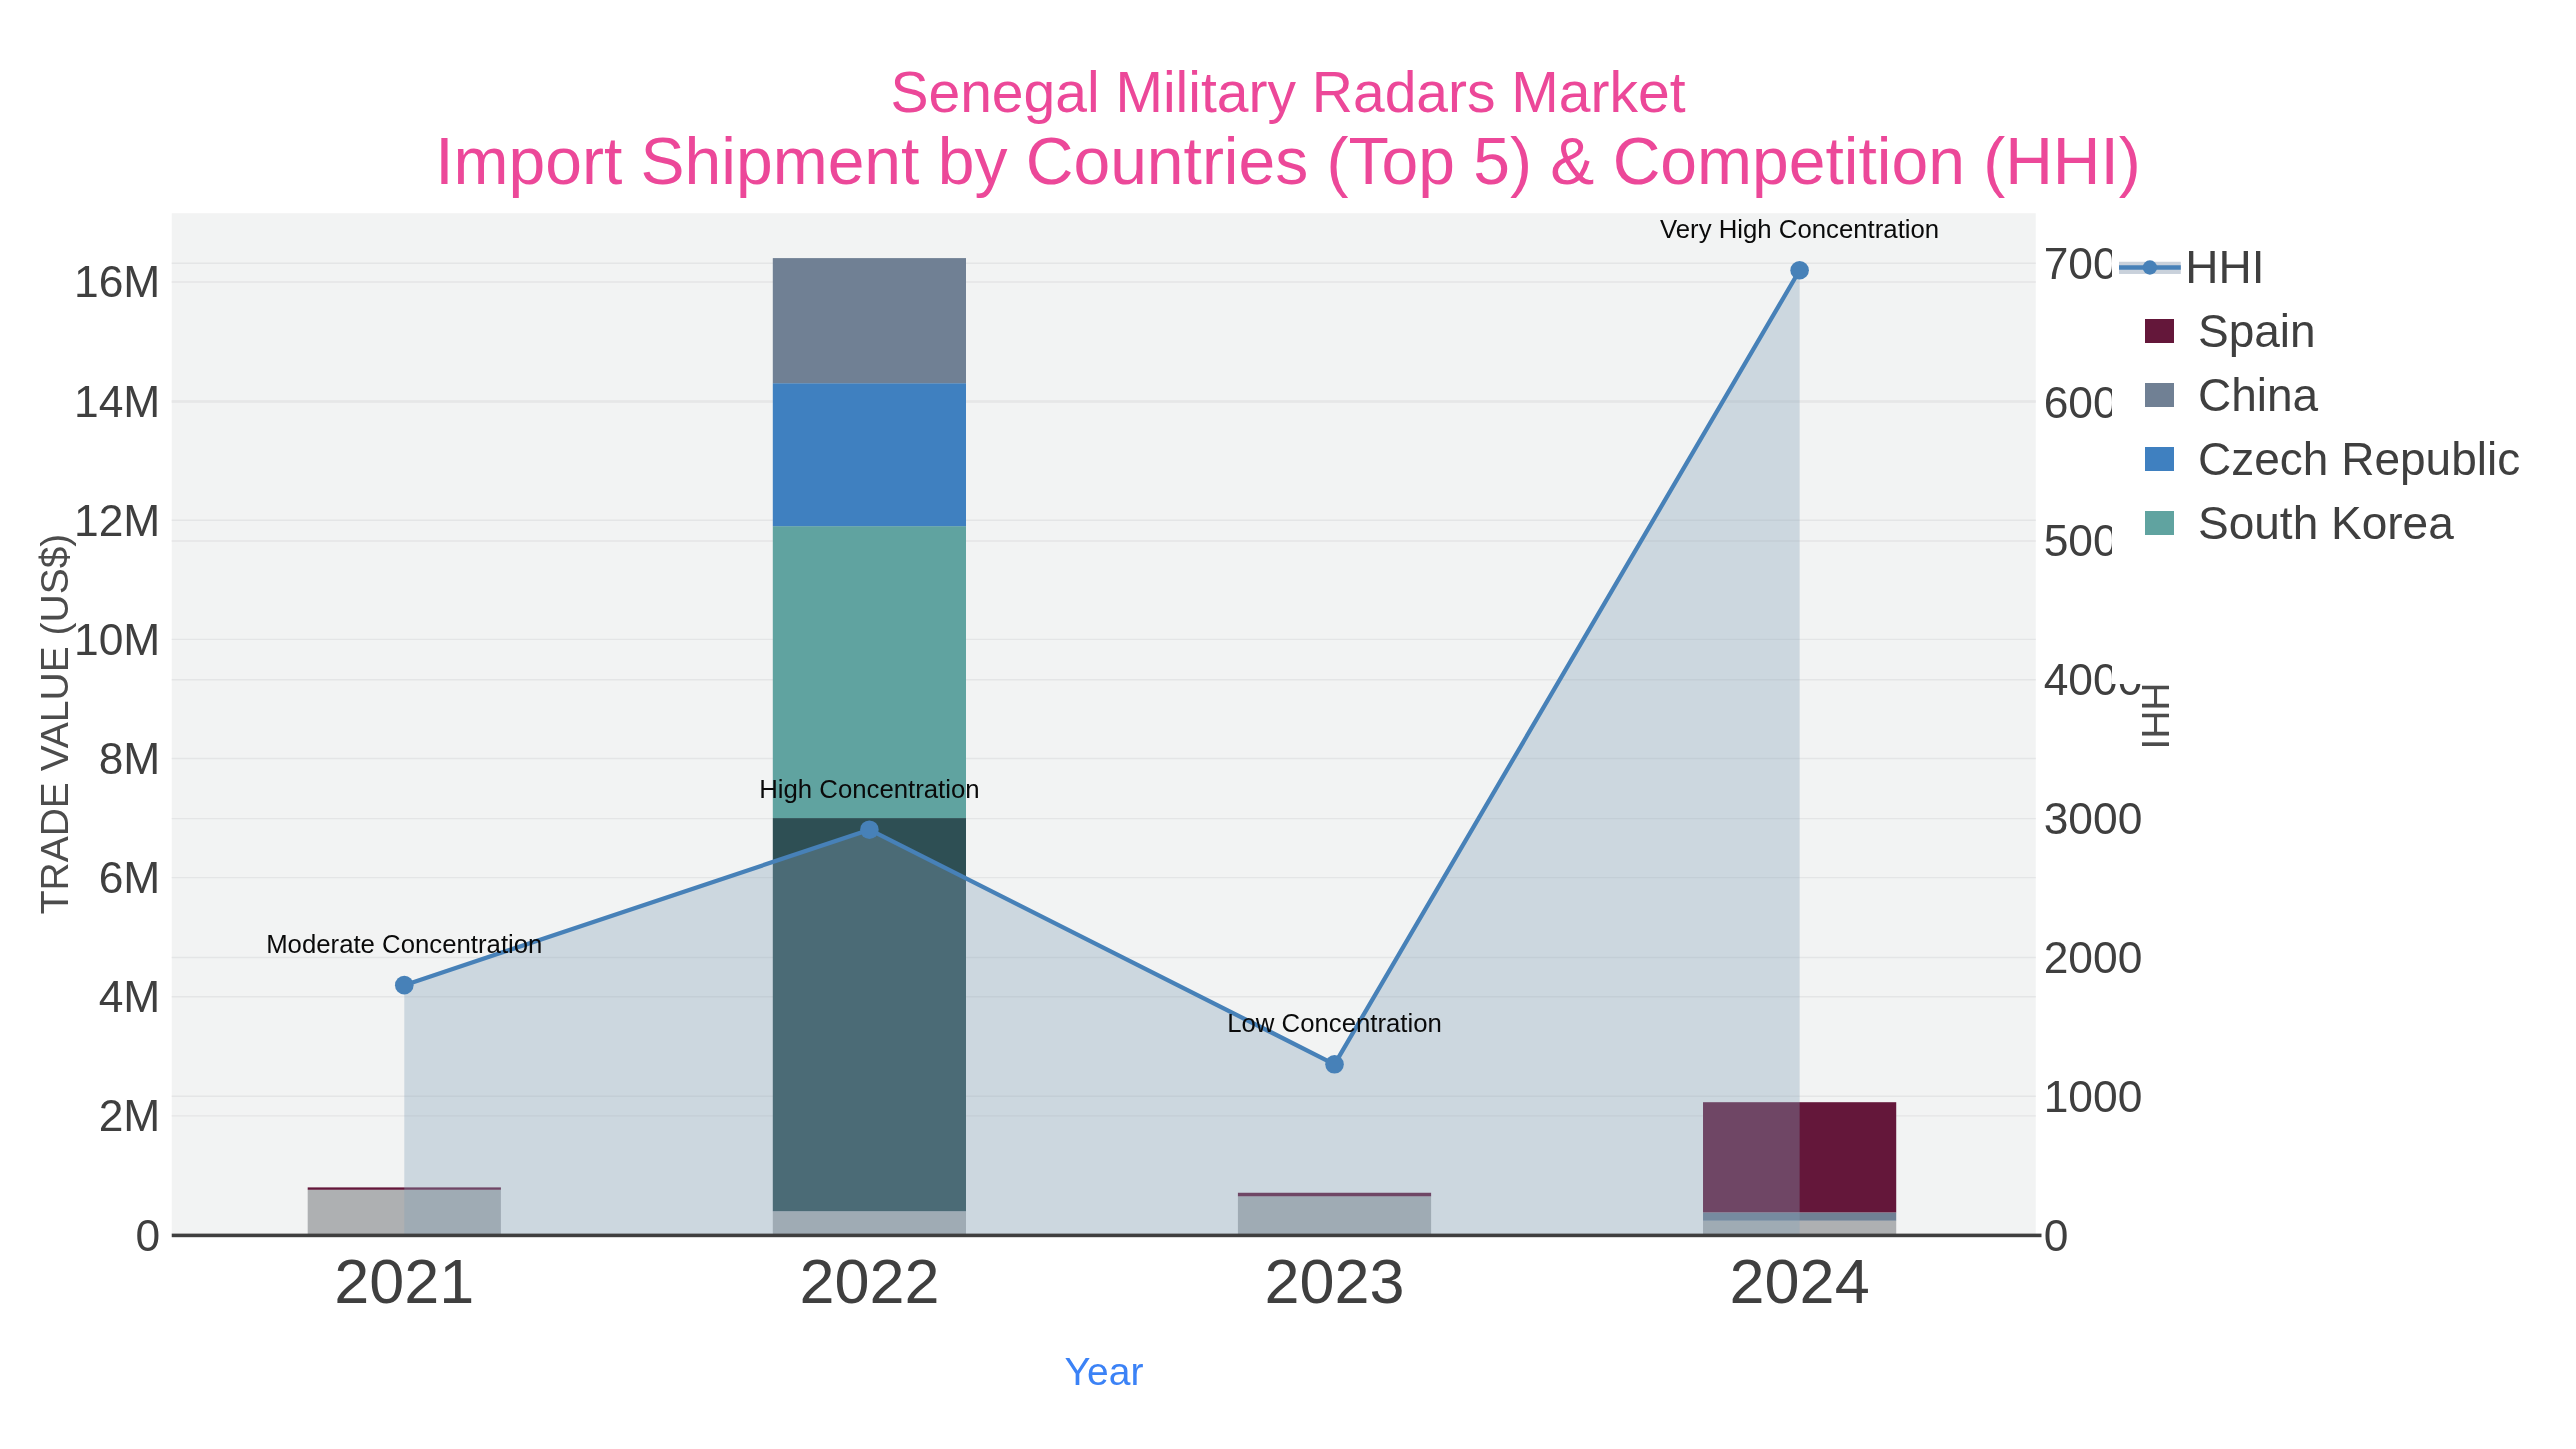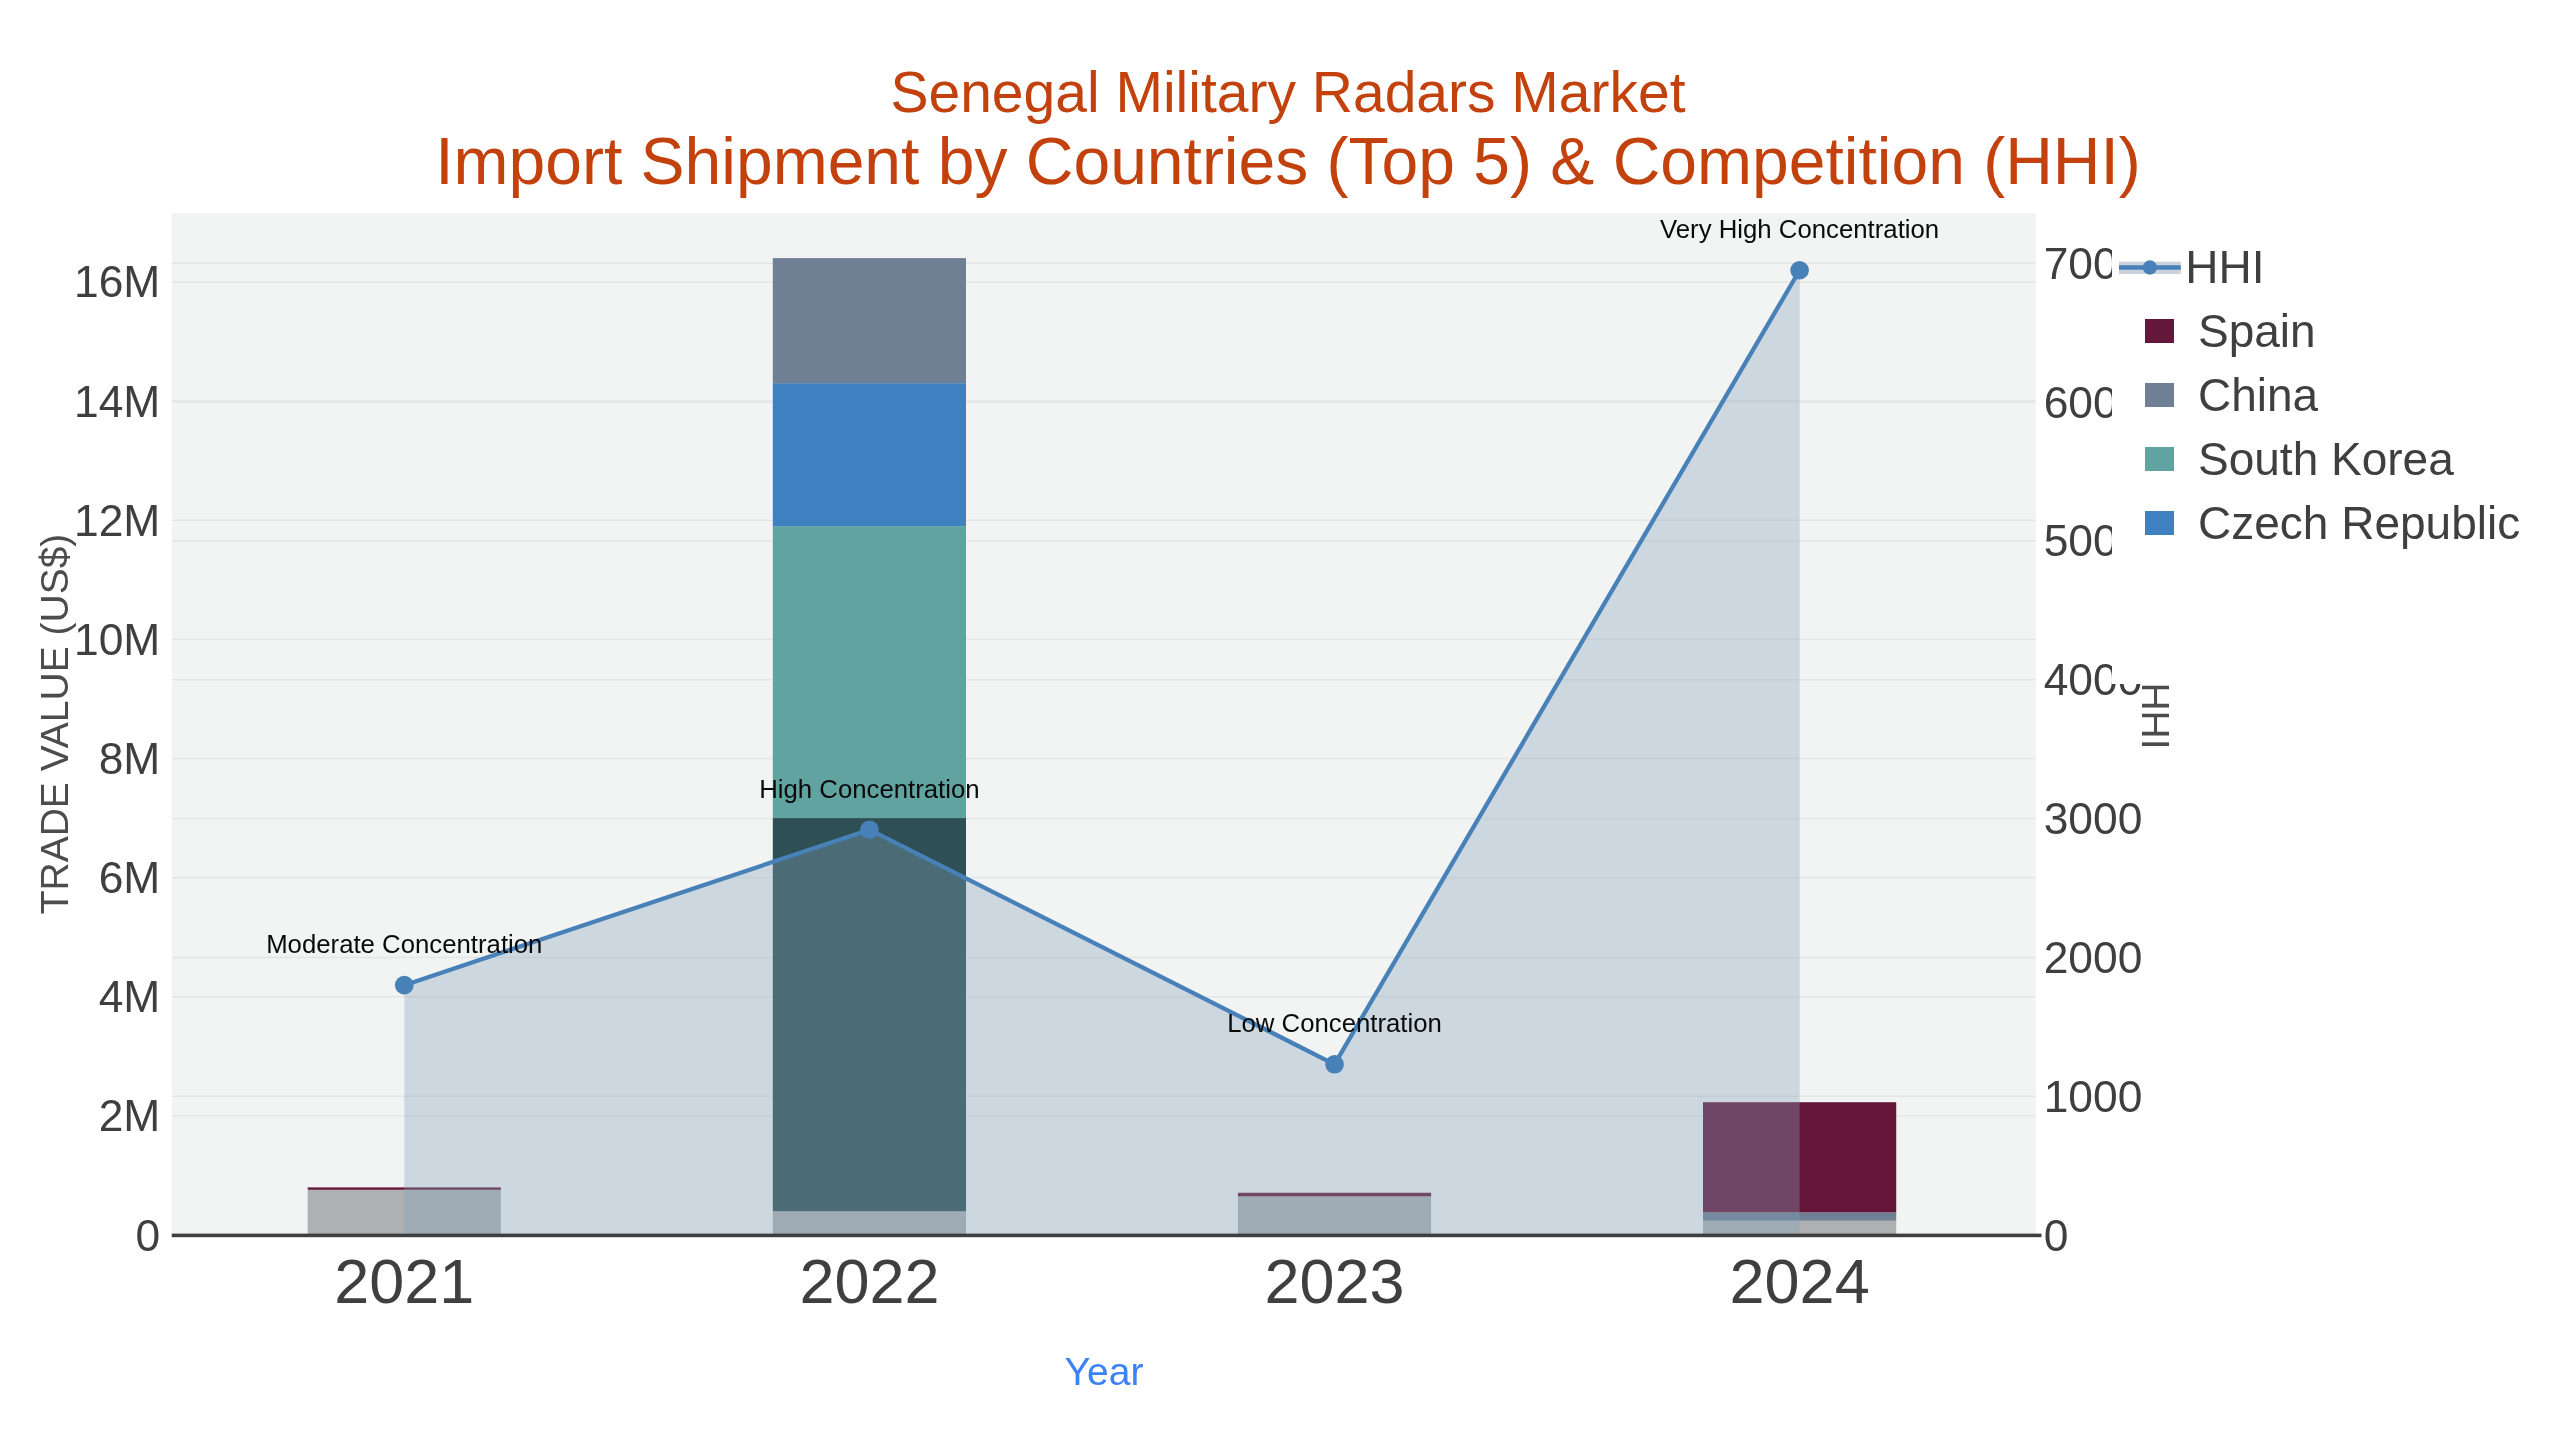--- a/index.html
+++ b/index.html
@@ -1,20 +1,20 @@
 <!DOCTYPE html>
 <html style="font-size:11.4px"><head>
 <meta charset="utf-8">
 <style>
   html,body{margin:0;padding:0;background:#ffffff;}
   body{width:2576px;height:1449px;overflow:hidden;position:relative;
        font-family:"Liberation Sans", sans-serif;}
   #stage{position:absolute;left:0;top:0;width:2576px;height:1449px;background:#ffffff;}
   #chart-svg{position:absolute;left:0;top:0;}
-  .title-line{position:absolute;left:0;width:2576px;text-align:center;color:#c2410c;
+  .title-line{position:absolute;left:0;width:2576px;text-align:center;color:#ec4899;
               white-space:nowrap;}
   #title-line1{top:62px;font-size:57px;line-height:60px;}
   #title-line2{top:125px;font-size:66px;line-height:60px;margin-top:6px;}
   #x-axis-title{position:absolute;left:172px;width:1864px;top:1350px;text-align:center;
                 font-size:39px;color:#3b82f6;}
   #y-axis-title{position:absolute;left:55px;top:724px;transform:translate(-50%,-50%) rotate(-90deg);
                 font-size:39px;color:#4c4c4c;white-space:nowrap;}
   #y2-axis-title{position:absolute;left:2155px;top:716px;transform:translate(-50%,-50%) rotate(90deg);
                 font-size:39px;color:#4c4c4c;white-space:nowrap;}
   #legend{position:absolute;left:2112px;top:235px;width:461px;height:449px;background:#ffffff;
@@ -110,22 +110,22 @@
       </div>
       <div class="legend-row">
         <span class="legend-swatch" style="background: rgb(100, 23, 58);"></span>
         <span class="legend-label">Spain</span>
       </div>
       <div class="legend-row">
         <span class="legend-swatch" style="background: rgb(112, 128, 148);"></span>
         <span class="legend-label">China</span>
       </div>
       <div class="legend-row">
+        <span class="legend-swatch" style="background: rgb(63, 128, 192);"></span>
+        <span class="legend-label">Czech Republic</span>
+      </div>
+      <div class="legend-row">
         <span class="legend-swatch" style="background: rgb(96, 163, 160);"></span>
         <span class="legend-label">South Korea</span>
-      </div>
-      <div class="legend-row">
-        <span class="legend-swatch" style="background: rgb(63, 128, 192);"></span>
-        <span class="legend-label">Czech Republic</span>
       </div>
     </div>
 </div>
 
 
 </body></html>

